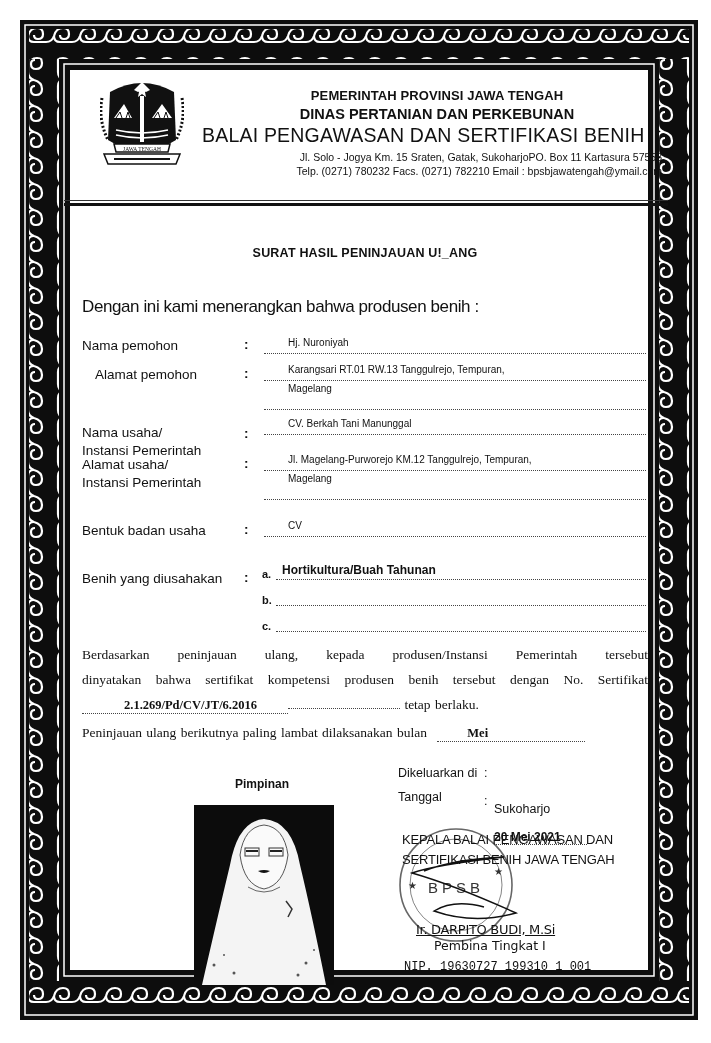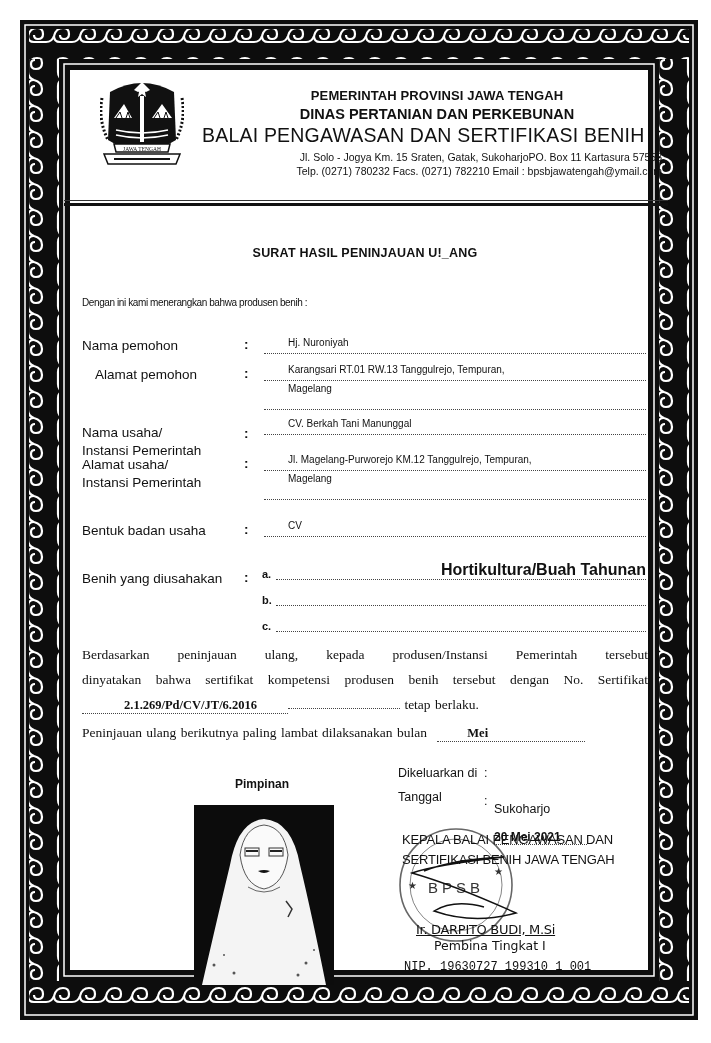--- a/index.html
+++ b/index.html
@@ -21,34 +21,34 @@
     .lh-line3 { font-size: 19.5px; font-weight: normal; margin-top: 2px; letter-spacing: 0.2px; text-align: left; }
     .lh-addr  { font-size: 10.5px; text-align: right; margin-top: 3px; line-height: 14px; }
 
     .rule { position: absolute; left: -8px; width: 604px; top: 140px; }
     .rule .thin { height: 1px; background: #333; }
     .rule .thick { height: 3px; background: #111; margin-top: 2px; }
 
     .doc-title { position: absolute; left: 0; width: 586px; top: 186px; text-align: center;
                  font-size: 12.5px; font-weight: bold; letter-spacing: 0.2px; }
 
-    .intro { position: absolute; left: 10px; top: 237px; font-size: 10px; letter-spacing: -0.4px; }
+    .intro { position: absolute; left: 10px; top: 237px; font-size: 17px; letter-spacing: -0.4px; }
 
     .field { position: absolute; left: 10px; font-size: 13.5px; }
     .field .lbl { position: absolute; left: 0; width: 160px; line-height: 18px; }
     .field .colon { position: absolute; left: 162px; font-weight: bold; }
     .field .val { position: absolute; left: 182px; width: 382px; }
     .val .line { border-bottom: 1px dotted #444; height: 18px; font-weight: normal; font-size: 10px;
                  padding-left: 24px; white-space: nowrap; line-height: 16px; }
     .val .line + .line { margin-top: 8px; }
 
     .seed .item { position: relative; height: 26px; font-size: 11px; }
     .seed .item .letter { position: absolute; left: 0; bottom: 4px; font-weight: bold; }
     .seed .item .fill { position: absolute; left: 14px; right: 0; bottom: 4px; border-bottom: 1px dotted #444;
-                        height: 16px; font-weight: bold; font-size: 16px; padding-left: 6px; line-height: 14px; text-align: right; }
+                        height: 16px; font-weight: bold; font-size: 12px; padding-left: 6px; line-height: 14px; }
 
     .para { position: absolute; left: 10px; width: 566px; font-size: 13.5px; line-height: 25px; }
     .para p { margin: 0; text-align: justify; text-align-last: justify; word-spacing: 1px; font-family: Liberation Serif, serif; }
     .para p.last { text-align-last: left; }
     .dots { display: inline-block; border-bottom: 1px dotted #444; font-weight: bold; font-size: 12.5px;
             line-height: 15px; vertical-align: baseline; }
 
     .signer-left { position: absolute; left: 120px; top: 717px; width: 140px; text-align: center;
                    font-size: 12px; font-weight: bold; }
     .photo { position: absolute; left: 122px; top: 745px; width: 140px; height: 180px; background: #0c0c0c; overflow: hidden; }

